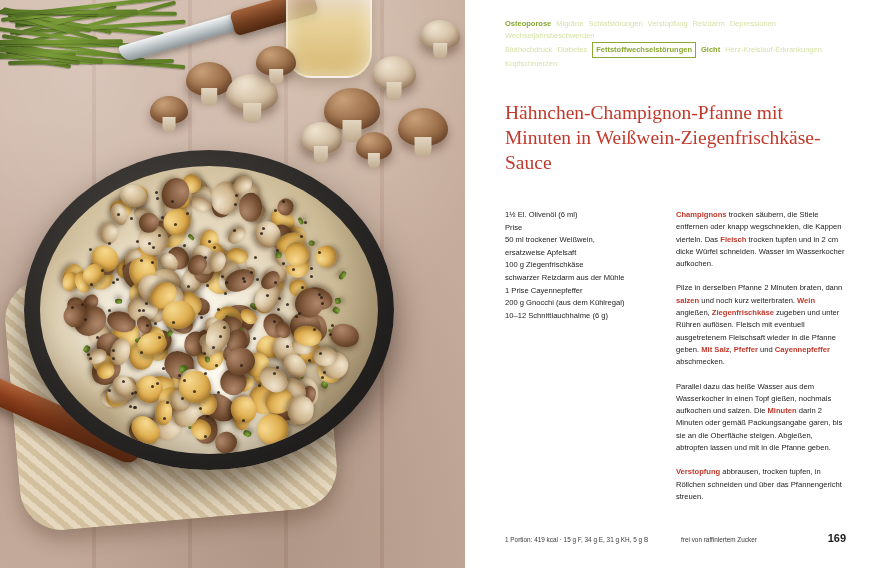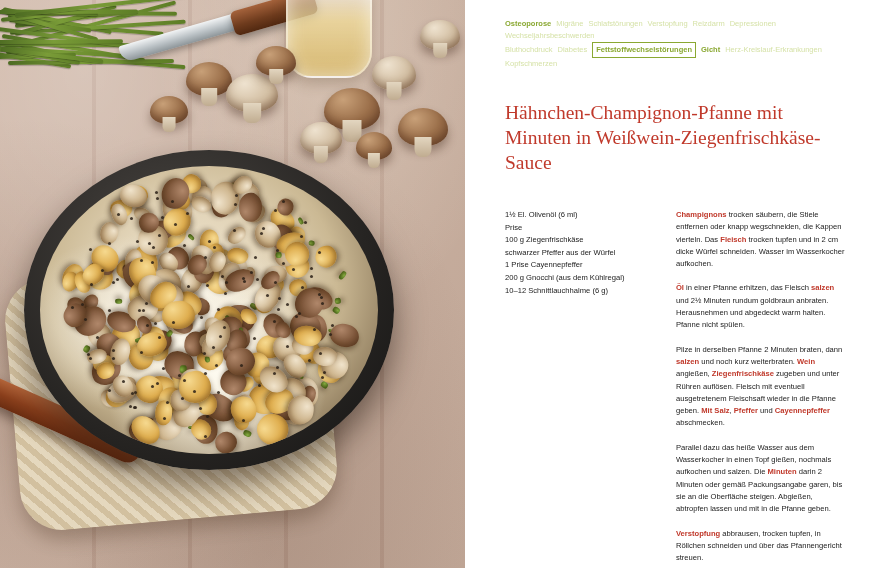--- a/index.html
+++ b/index.html
@@ -705,31 +705,37 @@
         </div>
     </div>
 
     <h1 class="recipe-title">Hähnchen-Champignon-Pfanne mit Minuten in Weißwein-Ziegenfrischkäse-Sauce</h1>
 
     <div class="columns">
       <div class="col-left">
         <ul class="ingredients" id="ingredients">
             <li>1½ El. Olivenöl (6 ml)</li>
             <li>Prise</li>
+            <li>50 ml trockener Weißwein,
+   ersatzweise Apfelsaft</li>
             <li>100 g Ziegenfrischkäse</li>
-            <li>schwarzer Pfeffer aus der Würfel</li>
+            <li>schwarzer Reizdarm aus der Mühle</li>
             <li>1 Prise Cayennepfeffer</li>
             <li>200 g Gnocchi (aus dem Kühlregal)</li>
             <li>10–12 Schnittlauchhalme (6 g)</li>
           </ul>
       </div>
       <div class="col-right steps" id="steps">
           <p><span class="hl">Champignons</span><span> trocken säubern, die Stiele entfernen oder knapp wegschneiden, die Kappen vierteln. Das </span><span class="hl">Fleisch</span><span> trocken tupfen und in 2 cm dicke Würfel schneiden. Wasser im Wasserkocher aufkochen.</span></p>
-          <p><span class="hl">Öl</span><span> in einer Pfanne erhitzen, das Fleisch </span><span class="hl">salzen</span><span> und 2½ Minuten rundum goldbraun anbraten. Herausnehmen und abgedeckt warm halten. Pfanne nicht spülen.</span></p>
           <p><span>Pilze in derselben Pfanne 2 Minuten braten, dann </span><span class="hl">salzen</span><span> und noch kurz weiterbraten. </span><span class="hl">Wein</span><span> angießen, </span><span class="hl">Ziegenfrischkäse</span><span> zugeben und unter Rühren auflösen. Fleisch mit eventuell ausgetretenem Fleischsaft wieder in die Pfanne geben. </span><span class="hl">Mit Salz</span><span>, </span><span class="hl">Pfeffer</span><span> und </span><span class="hl">Cayennepfeffer</span><span> abschmecken.</span></p>
           <p><span>Parallel dazu das heiße Wasser aus dem Wasserkocher in einen Topf gießen, nochmals aufkochen und salzen. Die </span><span class="hl">Minuten</span><span> darin 2 Minuten oder gemäß Packungsangabe garen, bis sie an die Oberfläche steigen. Abgießen, abtropfen lassen und mit in die Pfanne geben.</span></p>
           <p><span class="hl">Verstopfung</span><span> abbrausen, trocken tupfen, in Röllchen schneiden und über das Pfannengericht streuen.</span></p>
         </div>
     </div>
 
+    <div class="footer">
+      <div class="nutri">1 Portion: 419 kcal · 15 g F, 34 g E, 31 g KH, 5 g B</div>
+      <div class="sugar">frei von raffiniertem Zucker</div>
+      <div class="folio">169</div>
+    </div>
 
   </div>
 </div>
 
 </body></html>

